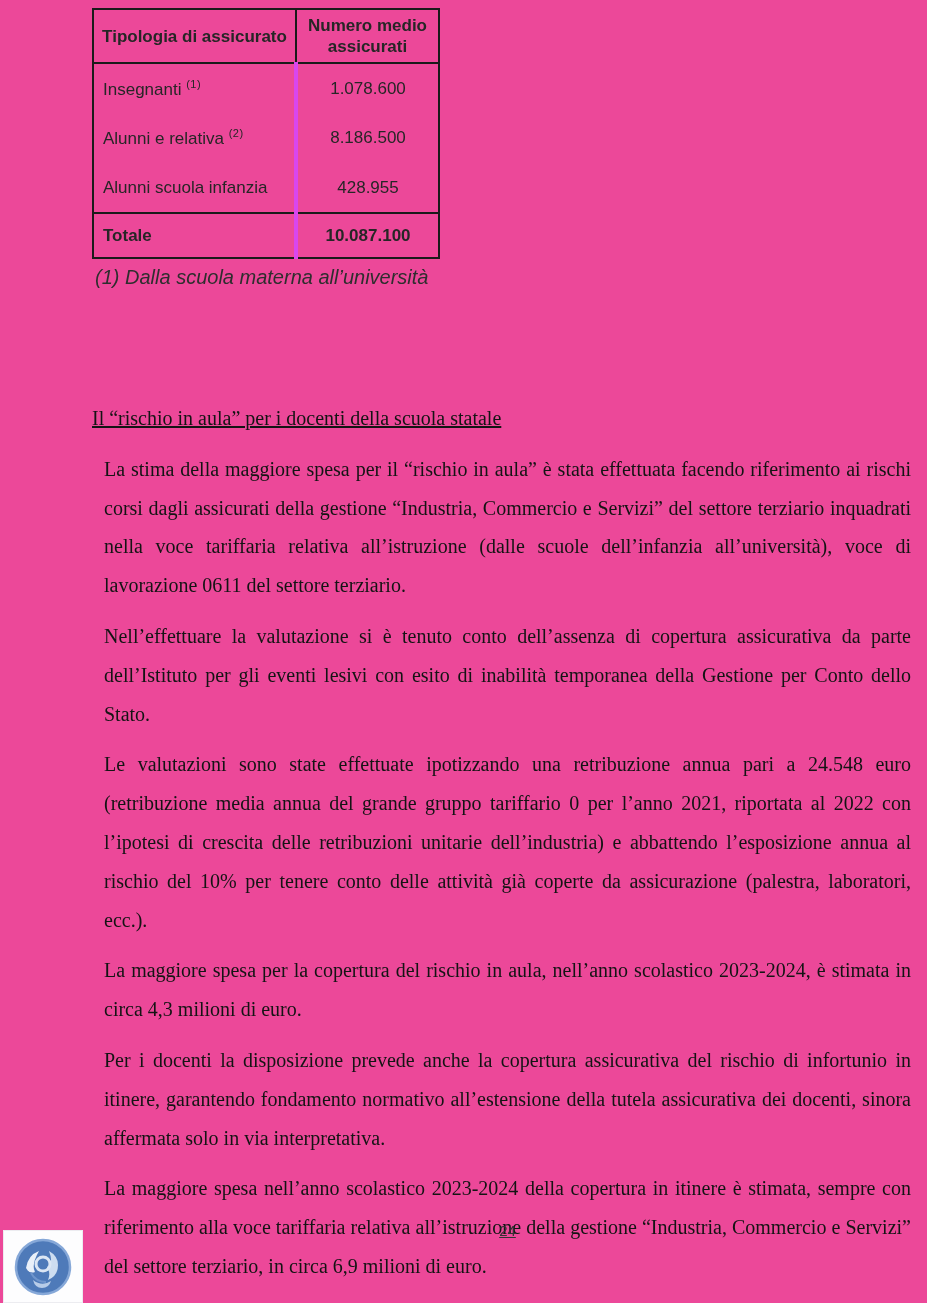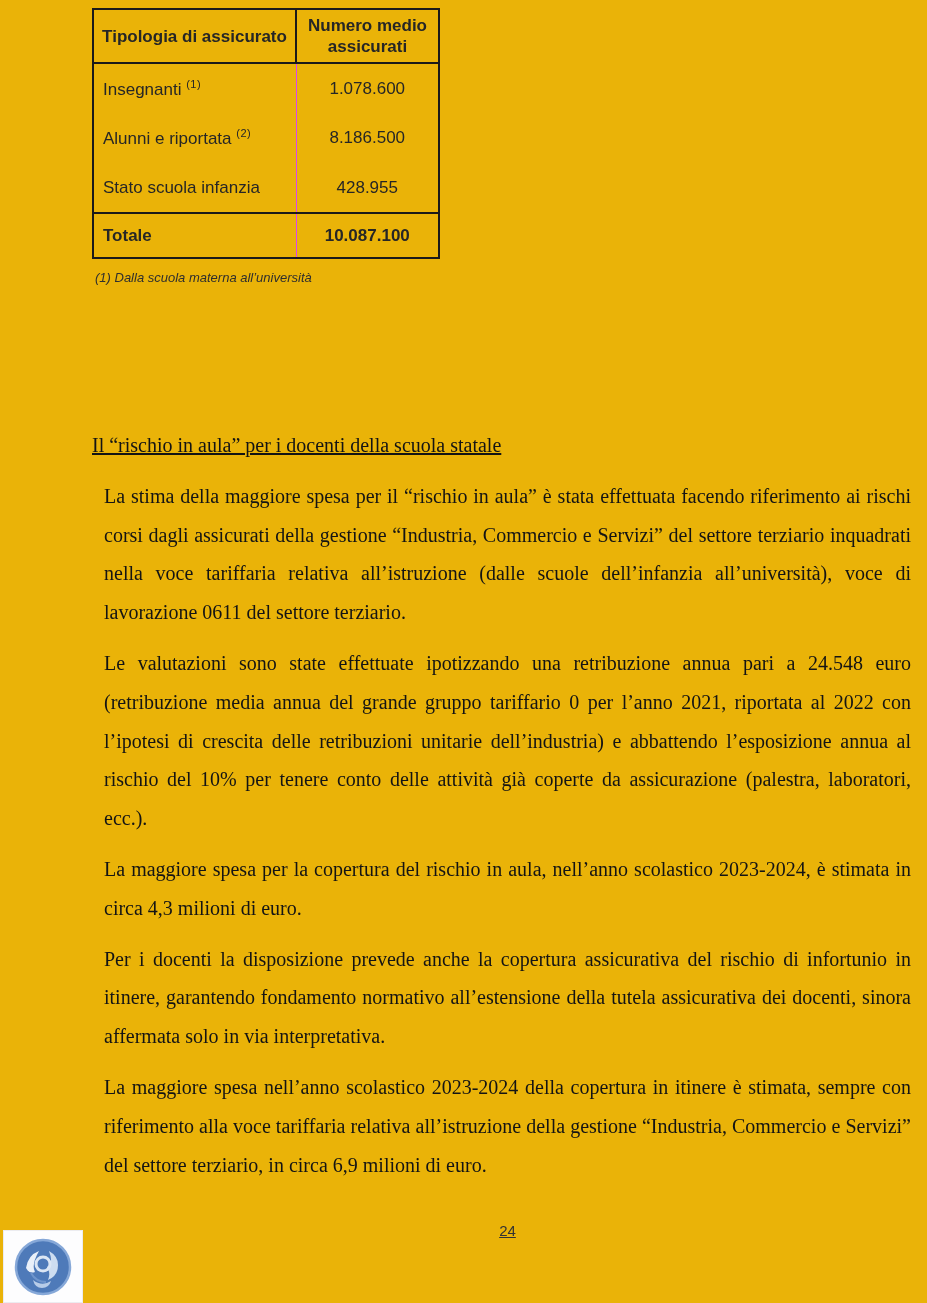--- a/index.html
+++ b/index.html
@@ -4,21 +4,21 @@
 <style>
   * { margin: 0; padding: 0; box-sizing: border-box; }
   html, body { background: #ffffff; }
   body {
     width: 927px; height: 1303px;
     position: relative;
     font-family: "Liberation Serif", serif;
     color: #141414;
     overflow: hidden;
   }
-  .page { position: absolute; inset: 0; background: #eab308; }
+  .page { position: absolute; inset: 0; background: #ec4899; }
 
   
   .tbl-wrap { position: absolute; left: 92px; top: 8px; }
   table.assic {
     border-collapse: collapse;
     table-layout: fixed;
     font-family: "Liberation Sans", sans-serif;
     color: #262626;
     border: 2px solid #1a1a1a;
   }
@@ -32,44 +32,43 @@
     border-bottom: 2px solid #1a1a1a;
     padding: 2px 6px;
   }
   table.assic th:first-child { border-right: 2px solid #1a1a1a; }
   table.assic td {
     font-size: 17px;
     height: 50px;
     vertical-align: middle;
     padding: 0 9px;
   }
-  table.assic td.lbl { text-align: left; border-right: 1px solid #d946ef; }
+  table.assic td.lbl { text-align: left; border-right: 4px solid #d946ef; }
   table.assic td.val { text-align: center; }
   table.assic tr.total td { border-top: 2px solid #1a1a1a; font-weight: bold; height: 45px; }
   sup.fn { font-size: 11px; vertical-align: 7px; letter-spacing: 0.5px; }
 
   
   .footnotes {
     position: absolute; left: 95px; top: 264px;
     font-family: "Liberation Sans", sans-serif;
-    font-style: italic; font-size: 13px; line-height: 27px;
+    font-style: italic; font-size: 20px; line-height: 27px;
     color: #2e2e2e;
   }
 
   
   .textblock {
     position: absolute; left: 92px; top: 399px; width: 831px;
     font-size: 20px; line-height: 38.8px;
     text-align: justify;
   }
   .textblock h2 {
     font-size: 20px; font-weight: normal;
     text-decoration: underline;
     text-align: left;
-    margin-top: 27px;
   }
   .textblock p { margin: 12px; }
 
   
   .page-number {
     position: absolute; left: 92px; top: 1222px; width: 831px;
     text-align: center;
     font-family: "Liberation Sans", sans-serif;
     font-size: 15px; color: #333333; text-decoration: underline;
   }
@@ -96,42 +95,43 @@
           <th>Tipologia di assicurato</th>
           <th>Numero medio assicurati</th>
         </tr>
       </thead>
       <tbody>
         <tr>
           <td class="lbl"><span>Insegnanti</span> <sup class="fn">(1)</sup></td>
           <td class="val">1.078.600</td>
         </tr>
         <tr>
-          <td class="lbl"><span>Alunni e riportata</span> <sup class="fn">(2)</sup></td>
+          <td class="lbl"><span>Alunni e relativa</span> <sup class="fn">(2)</sup></td>
           <td class="val">8.186.500</td>
         </tr>
         <tr>
-          <td class="lbl"><span>Stato scuola infanzia</span></td>
+          <td class="lbl"><span>Alunni scuola infanzia</span></td>
           <td class="val">428.955</td>
         </tr>
         <tr class="total">
           <td class="lbl">Totale</td>
           <td class="val">10.087.100</td>
         </tr>
       </tbody>
     </table>
   </div>
 
   <div class="footnotes">
     <div>(1) Dalla scuola materna all’università</div>
   </div>
 
   <div class="textblock">
     <h2>Il “rischio in aula” per i docenti della scuola statale</h2>
     <p>La stima della maggiore spesa per il “rischio in aula” è stata effettuata facendo riferimento ai rischi corsi dagli assicurati della gestione “Industria, Commercio e Servizi” del settore terziario inquadrati nella voce tariffaria relativa all’istruzione (dalle scuole dell’infanzia all’università), voce di lavorazione 0611 del settore terziario.</p>
+    <p>Nell’effettuare la valutazione si è tenuto conto dell’assenza di copertura assicurativa da parte dell’Istituto per gli eventi lesivi con esito di inabilità temporanea della Gestione per Conto dello Stato.</p>
     <p>Le valutazioni sono state effettuate ipotizzando una retribuzione annua pari a 24.548 euro (retribuzione media annua del grande gruppo tariffario 0 per l’anno 2021, riportata al 2022 con l’ipotesi di crescita delle retribuzioni unitarie dell’industria) e abbattendo l’esposizione annua al rischio del 10% per tenere conto delle attività già coperte da assicurazione (palestra, laboratori, ecc.).</p>
     <p>La maggiore spesa per la copertura del rischio in aula, nell’anno scolastico 2023-2024, è stimata in circa 4,3 milioni di euro.</p>
     <p>Per i docenti la disposizione prevede anche la copertura assicurativa del rischio di infortunio in itinere, garantendo fondamento normativo all’estensione della tutela assicurativa dei docenti, sinora affermata solo in via interpretativa.</p>
     <p>La maggiore spesa nell’anno scolastico 2023-2024 della copertura in itinere è stimata, sempre con riferimento alla voce tariffaria relativa all’istruzione della gestione “Industria, Commercio e Servizi” del settore terziario, in circa 6,9 milioni di euro.</p>
   </div>
 
   <div class="page-number">24</div>
 
   <div class="logo-box">
     <span>

